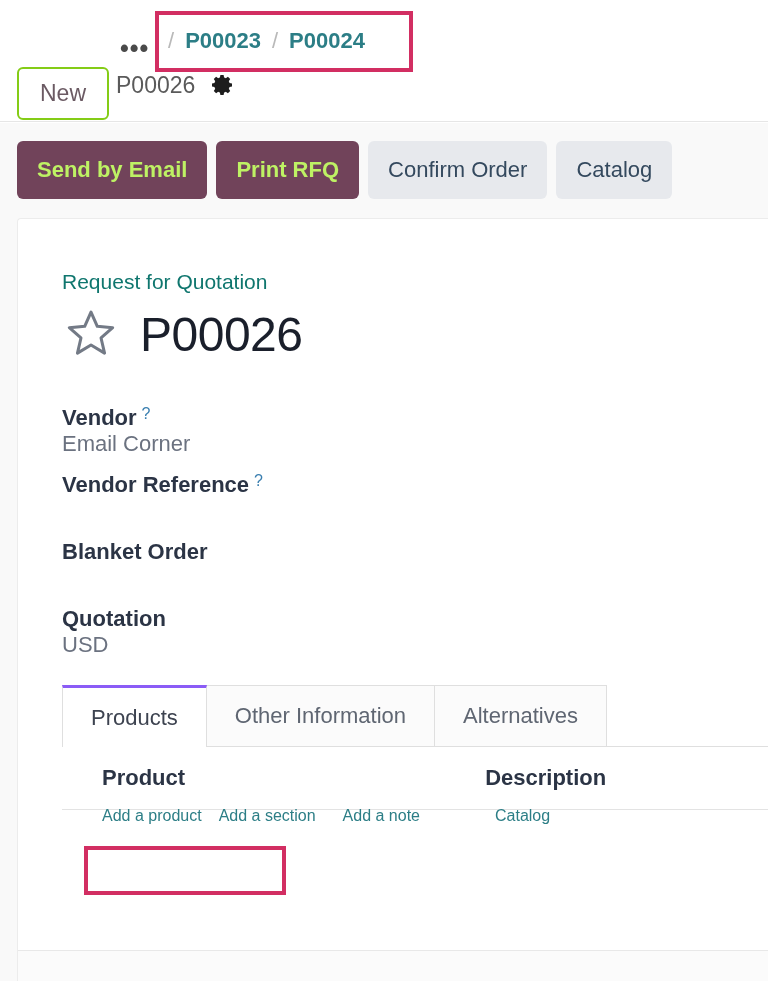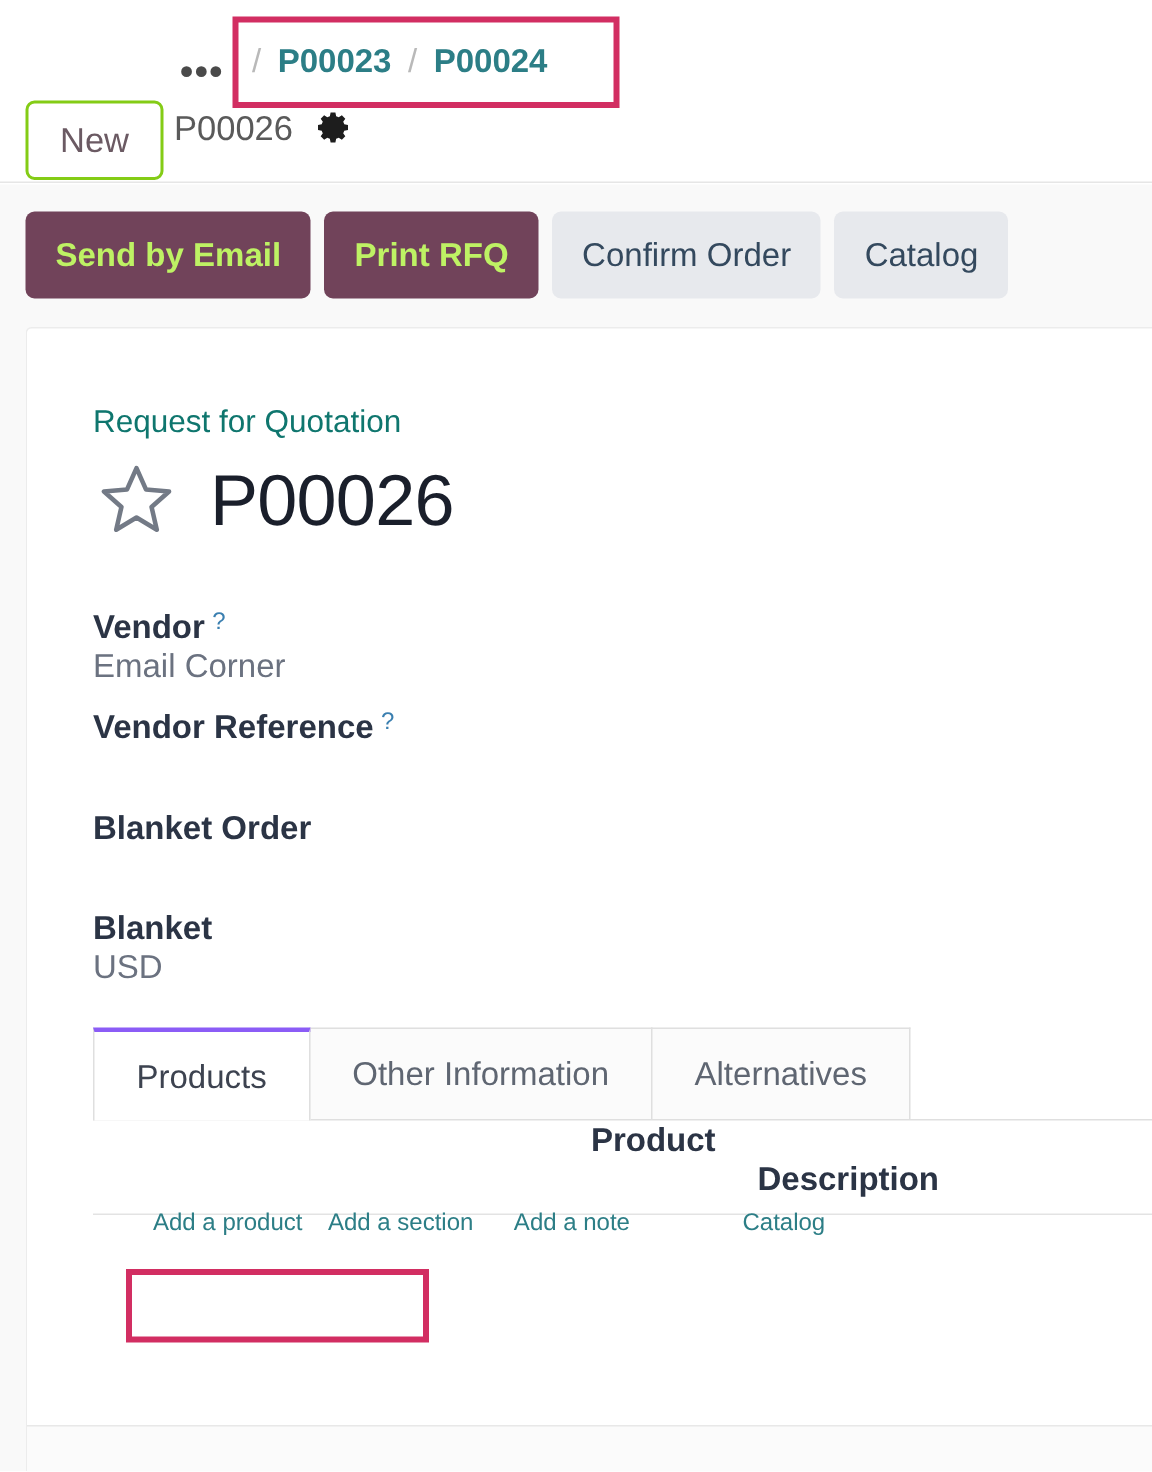--- a/index.html
+++ b/index.html
@@ -208,21 +208,20 @@
 
   
   .table-head {
     position: absolute;
     left: 44px; top: 528px;
     width: 707px;
     height: 63px;
     display: flex;
     align-items: center;
     border-bottom: 1px solid #e3e3e3;
-    flex-direction: column;
   }
   .th {
     font-size: 22px;
     font-weight: 700;
     color: #2b3445;
   }
   .th-product { margin-left: 40px; }
   .th-desc { margin-left: 300px; }
 
   .add-row {
@@ -333,21 +332,21 @@
 
       <div class="field-row">
         <div class="field-label">
           <span>Blanket Order</span>
         </div>
         <div class="field-value"></div>
       </div>
 
       <div class="field-row">
         <div class="field-label">
-          <span>Blanket</span>
+          <span>Quotation</span>
         </div>
         <div class="field-value">USD</div>
       </div>
 
     </div>
 
     <div class="tabs">
       <div class="tab active">Products</div>
       <div class="tab">Other Information</div>
       <div class="tab">Alternatives</div>

